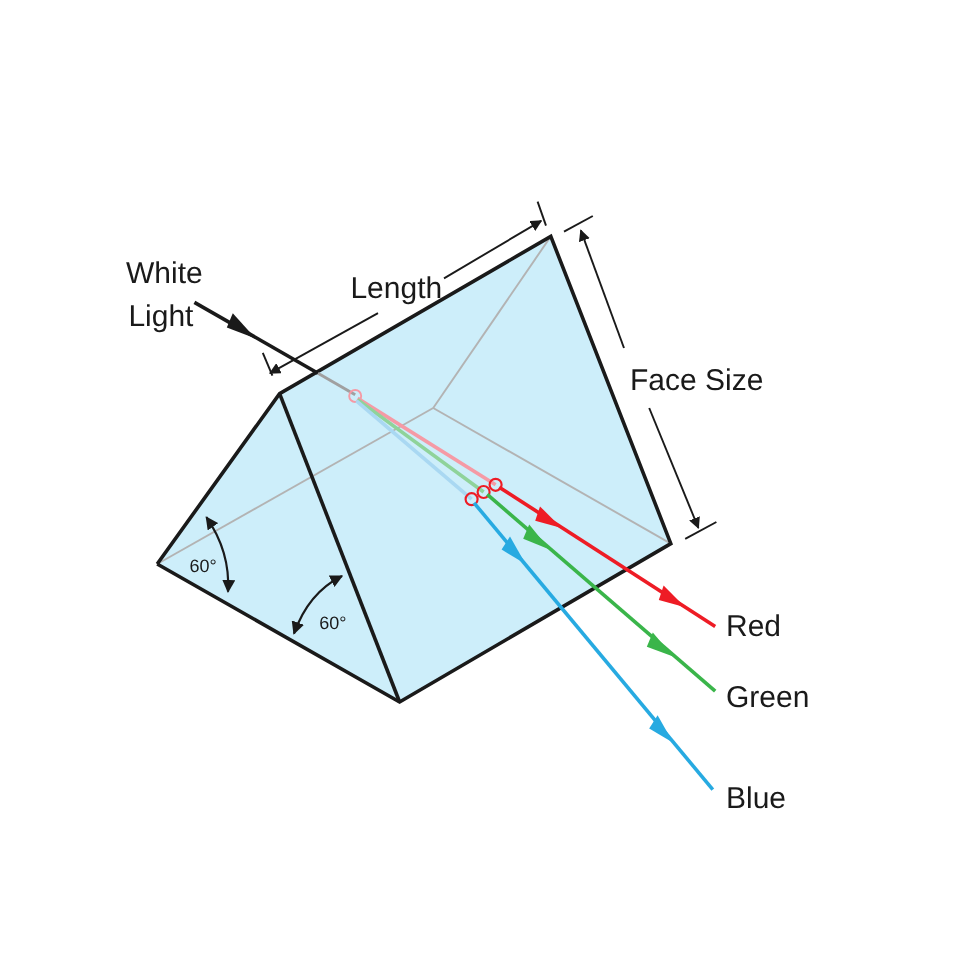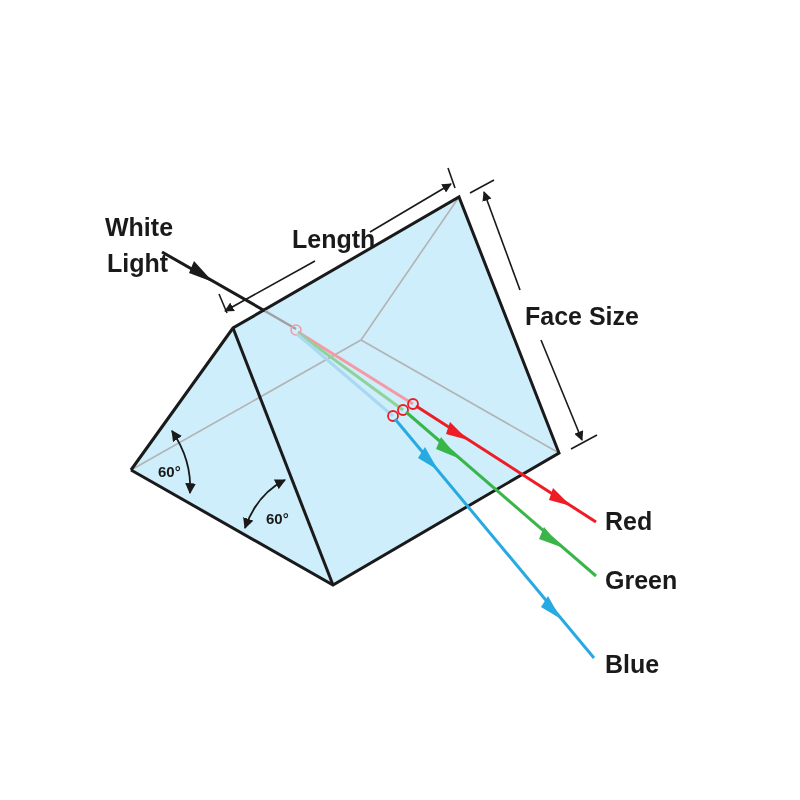--- a/index.html
+++ b/index.html
@@ -1,17 +1,17 @@
 <!DOCTYPE html>
 <html><head>
   <meta charset="utf-8">
   <style>
     html, body { margin: 0; padding: 0; background: #ffffff; }
     body { width: 800px; height: 800px; overflow: hidden; }
-    #stage { position: relative; width: 704px; height: 800px; font-weight: bold; }
+    #stage { position: relative; width: 704px; height: 800px; }
     svg { position: absolute; left: 0; top: 0; }
     .lbl {
       font-family: "Liberation Sans", sans-serif;
       fill: #1a1a1a;
       font-size: 25px;
       font-stretch: condensed;
     }
     .lbl-small {
       font-family: "Liberation Sans", sans-serif;
       fill: #1a1a1a;

